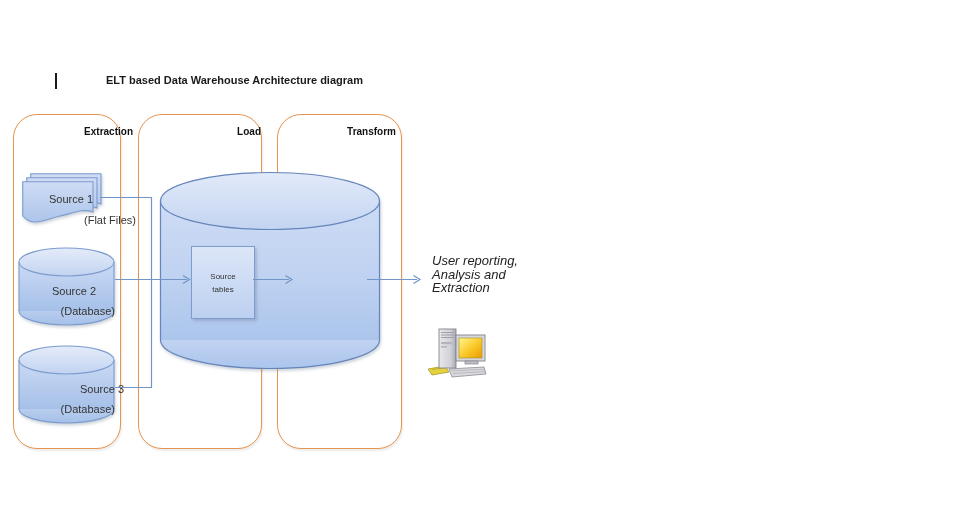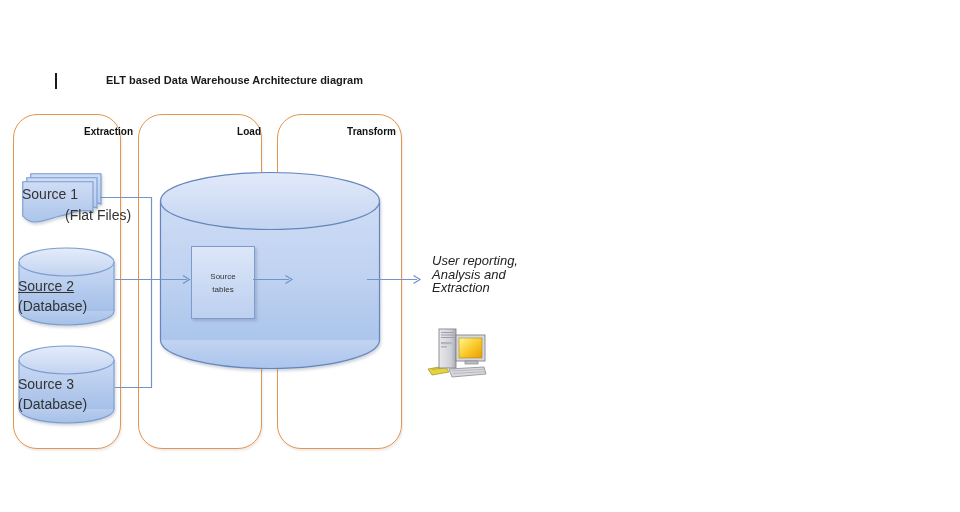--- a/index.html
+++ b/index.html
@@ -13,21 +13,21 @@
     position:absolute;top:114px;height:333px;border:1.5px solid #E7954E;border-radius:24px;
     background:#fff;box-shadow:1px 1.5px 2px rgba(150,150,150,.18);
   }
   .panel-extraction{left:13px;width:106px;}
   .panel-load{left:138px;width:122px;}
   .panel-transform{left:277px;width:123px;}
   .panel-label{position:absolute;top:11px;left:0;width:100%;text-align:right;font-size:10px;font-weight:bold;color:#111;}
   .panel-extraction .panel-label{transform:translateX(13px);}
   .panel-transform .panel-label{transform:translateX(-5px);}
   .shape-svg{position:absolute;filter:drop-shadow(1px 2px 1.5px rgba(110,125,150,.35));}
-  .shape-text{position:absolute;text-align:left;font-size:14px;color:#333;white-space:nowrap;}
+  .shape-text{position:absolute;text-align:right;font-size:11px;color:#333;white-space:nowrap;margin-top:7px;}
   .tablebox{
     position:absolute;top:246px;height:71px;border:1px solid #7D9CCE;
     background:linear-gradient(#DCE6F8,#BDD0F0);
     display:flex;flex-direction:column;align-items:center;justify-content:center;
     font-size:8px;color:#333;line-height:13px;text-align:center;
     box-shadow:1.5px 2px 2.5px rgba(100,110,135,.3);
   }
   .box-staging{left:191px;width:62px;}
   .box-target{left:294px;width:73px;}
   .connectors{position:absolute;left:0;top:0;pointer-events:none;}
@@ -102,21 +102,21 @@
         <stop offset="0" stop-color="#E4ECFA"></stop>
           <stop offset="1" stop-color="#C2D3F0"></stop>
       </linearGradient>
     </defs>
     <ellipse cx="48.5" cy="64" rx="47.5" ry="14" fill="url(#srcBody)" stroke="#7D9CCE" stroke-width="1.1"></ellipse>
     <rect x="1" y="15" width="95" height="49" fill="url(#srcBody)"></rect>
     <line x1="1" y1="15" x2="1" y2="64" stroke="#7D9CCE" stroke-width="1.1"></line>
     <line x1="96" y1="15" x2="96" y2="64" stroke="#7D9CCE" stroke-width="1.1"></line>
     <ellipse cx="48.5" cy="15" rx="47.5" ry="14" fill="url(#srcTop)" stroke="#7D9CCE" stroke-width="1.1"></ellipse>
   </svg>
-  <div class="shape-text" style="left:18px;top:278px;width:78px;text-decoration:underline;">Source 2</div>
+  <div class="shape-text" style="left:18px;top:278px;width:78px;">Source 2</div>
   <div class="shape-text" style="left:18px;top:298px;width:97px;">(Database)</div>
 
   <svg class="shape-svg" style="left:18px;top:345px;" width="97" height="79" viewBox="0 0 97 79">
     <ellipse cx="48.5" cy="64" rx="47.5" ry="14" fill="url(#srcBody)" stroke="#7D9CCE" stroke-width="1.1"></ellipse>
     <rect x="1" y="15" width="95" height="49" fill="url(#srcBody)"></rect>
     <line x1="1" y1="15" x2="1" y2="64" stroke="#7D9CCE" stroke-width="1.1"></line>
     <line x1="96" y1="15" x2="96" y2="64" stroke="#7D9CCE" stroke-width="1.1"></line>
     <ellipse cx="48.5" cy="15" rx="47.5" ry="14" fill="url(#srcTop)" stroke="#7D9CCE" stroke-width="1.1"></ellipse>
   </svg>
   <div class="shape-text" style="left:18px;top:376px;width:106px;">Source 3</div>

